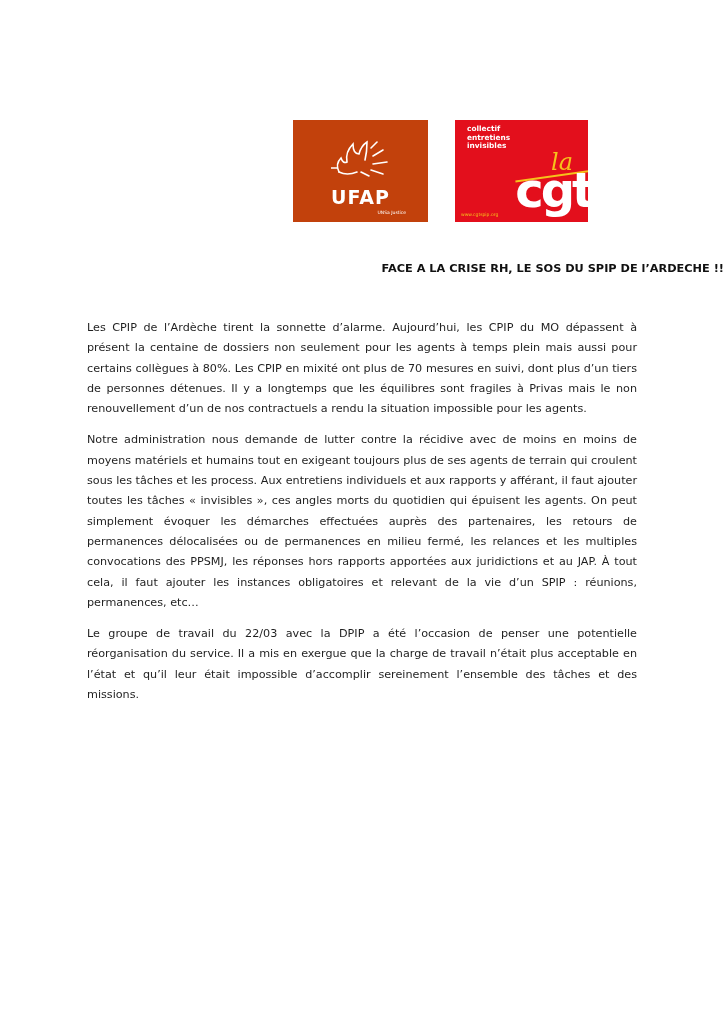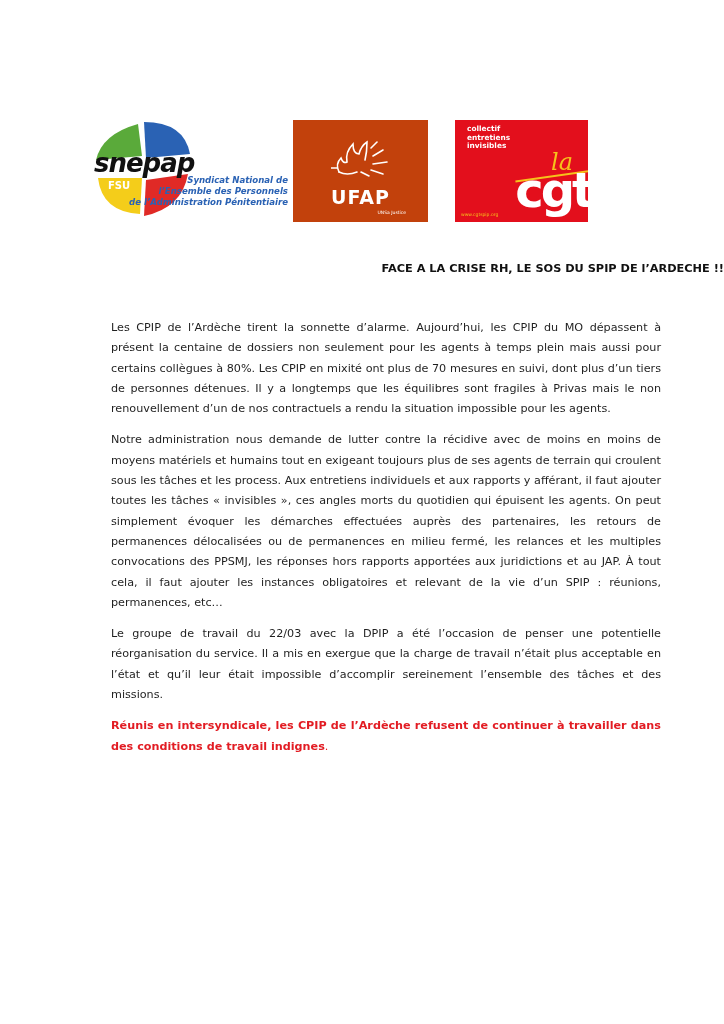--- a/index.html
+++ b/index.html
@@ -36,46 +36,31 @@
   .cgt .word { position: absolute; right: -4px; top: 44px; color: #ffffff; font-family: "DejaVu Sans", sans-serif;
                font-weight: bold; font-size: 48px; letter-spacing: -3px; line-height: 52px; }
   .cgt .url { position: absolute; left: 6px; bottom: 5px; color: #f6c21b; font-size: 4.5px;
               font-family: "DejaVu Sans", sans-serif; }
 
   
   .title { position: absolute; top: 262px; left: 0; width: 724px; text-align: right;
            font-family: "DejaVu Sans", sans-serif; font-weight: bold; font-size: 11.3px; color: #111; }
 
   
-  .body { position: absolute; left: 87px; top: 318px; width: 550px; margin-left: 24px; }
+  .body { position: absolute; left: 87px; top: 318px; width: 550px; }
   .body p { margin: 0 0 11px 0; font-family: "DejaVu Sans", sans-serif; font-size: 11.2px;
             line-height: 20.3px; text-align: justify; color: #1f1f1f; }
   .body p.p3 { margin-top: 0; }
   .body p.alert { color: #e21c23; font-weight: bold; }
 </style>
 </head>
 <body>
 
 <div class="logos">
 
-  <div class="snepap">
-    <svg width="110" height="104" viewBox="0 0 110 104">
-      <path d="M8 40 Q14 14 50 4 L54 36 Z" fill="#5aaa3a"></path>
-      <path d="M56 2 Q96 2 102 34 L58 38 Z" fill="#2a62b4"></path>
-      <path d="M10 58 L54 58 L52 94 Q14 92 10 58 Z" fill="#f4cd1a"></path>
-      <path d="M58 60 L100 54 Q94 88 56 96 Z" fill="#e02a26"></path>
-    </svg>
-    <div class="word">snepap</div>
-    <div class="fsu">FSU</div>
-    <div class="tagline">
-      <div>Syndicat National de</div>
-      <div>l’Ensemble des Personnels</div>
-      <div>de l’Administration Pénitentiaire</div>
-    </div>
-  </div>
 
   <div class="ufap">
     <svg width="60" height="48" viewBox="0 0 60 48">
       <g fill="none" stroke="#ffffff" stroke-width="1.6" stroke-linecap="round">
         <path d="M8 34 Q4 26 10 20 Q12 26 16 24 Q14 14 22 6 Q22 16 28 16 Q30 8 36 4 Q36 14 34 22"></path>
         <path d="M8 34 Q16 38 26 34"></path>
         <line x1="40" y1="10" x2="46" y2="4"></line>
         <line x1="42" y1="18" x2="52" y2="12"></line>
         <line x1="42" y1="26" x2="56" y2="24"></line>
         <line x1="40" y1="32" x2="52" y2="36"></line>
@@ -100,14 +85,13 @@
   </div>
 
 </div>
 
 <div class="title">FACE A LA CRISE RH, LE SOS DU SPIP DE l’ARDECHE !!</div>
 
 <div class="body">
   <p>Les CPIP de l’Ardèche tirent la sonnette d’alarme. Aujourd’hui, les CPIP du MO dépassent à présent la centaine de dossiers non seulement pour les agents à temps plein mais aussi pour certains collègues à 80%. Les CPIP en mixité ont plus de 70 mesures en suivi, dont plus d’un tiers de personnes détenues. Il y a longtemps que les équilibres sont fragiles à Privas mais le non renouvellement d’un de nos contractuels a rendu la situation impossible pour les agents.</p>
   <p>Notre administration nous demande de lutter contre la récidive avec de moins en moins de moyens matériels et humains tout en exigeant toujours plus de ses agents de terrain qui croulent sous les tâches et les process. Aux entretiens individuels et aux rapports y afférant, il faut ajouter toutes les tâches « invisibles », ces angles morts du quotidien qui épuisent les agents. On peut simplement évoquer les démarches effectuées auprès des partenaires, les retours de permanences délocalisées ou de permanences en milieu fermé, les relances et les multiples convocations des PPSMJ, les réponses hors rapports apportées aux juridictions et au JAP. À tout cela, il faut ajouter les instances obligatoires et relevant de la vie d’un SPIP : réunions, permanences, etc…</p>
   <p class="p3">Le groupe de travail du 22/03 avec la DPIP a été l’occasion de penser une potentielle réorganisation du service. Il a mis en exergue que la charge de travail n’était plus acceptable en l’état et qu’il leur était impossible d’accomplir sereinement l’ensemble des tâches et des missions.</p>
-  <p class="alert"><span>Réunis en intersyndicale, les CPIP de l’Ardèche refusent de continuer à travailler dans des conditions de travail indignes</span><span style="font-weight:normal">.</span></p>
 </div>
 
 </body></html>

